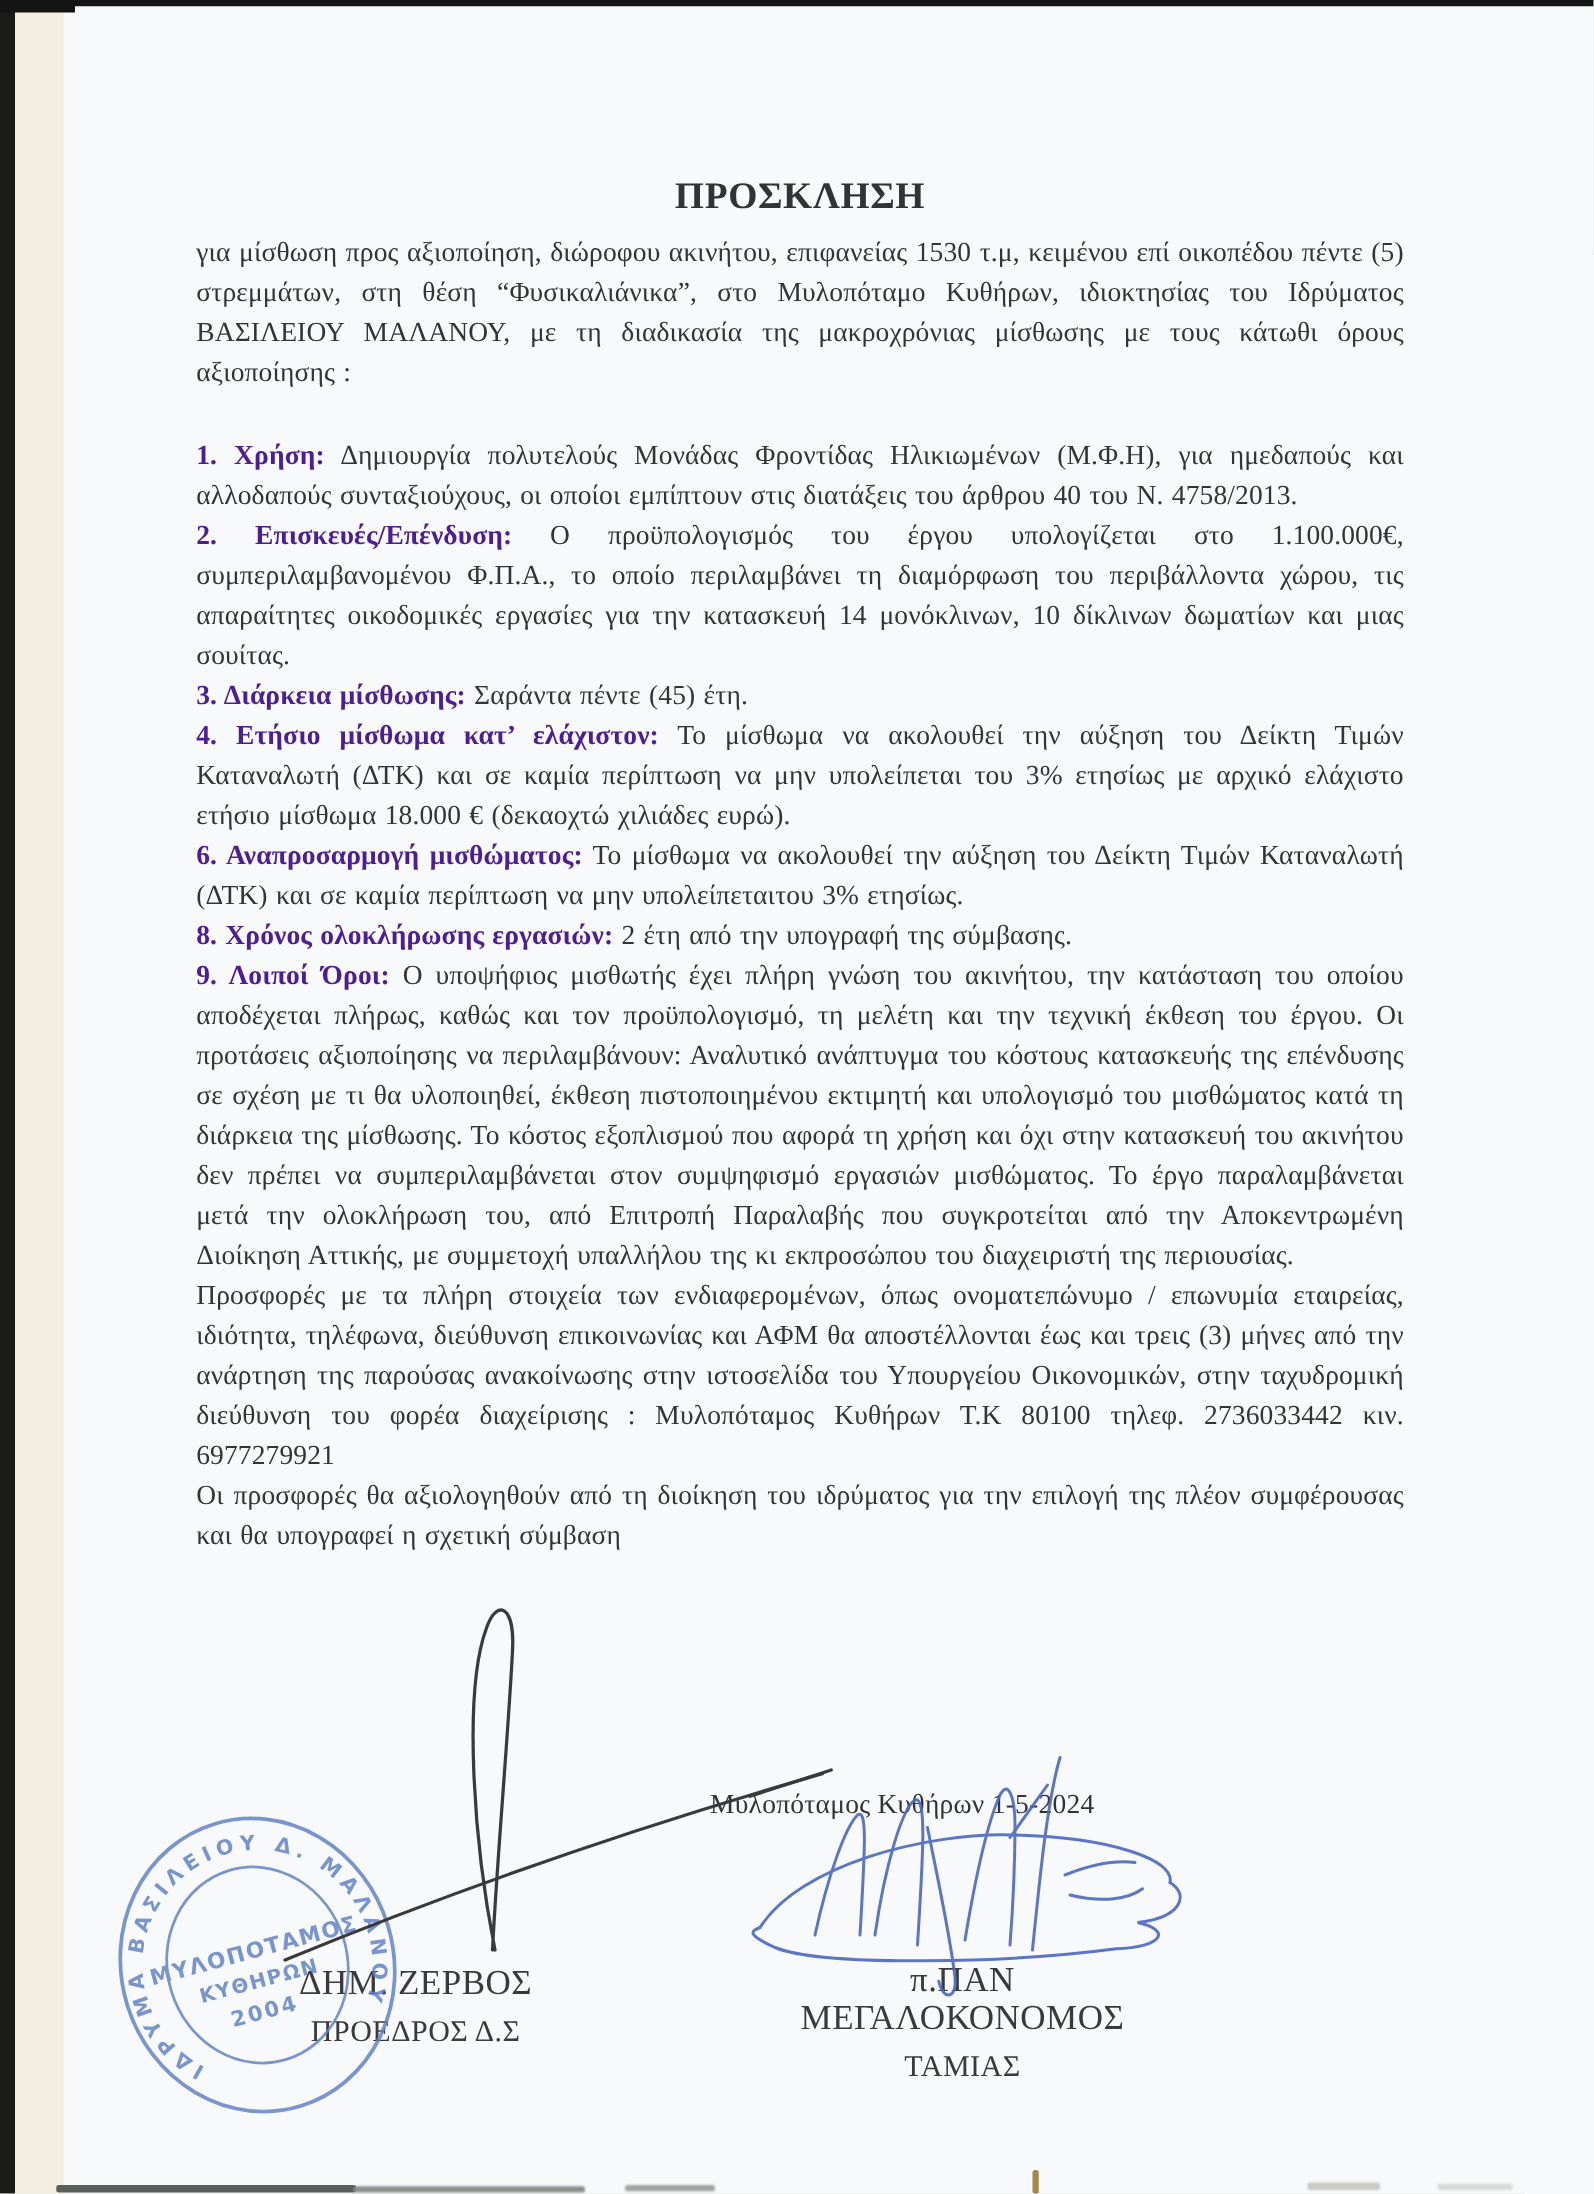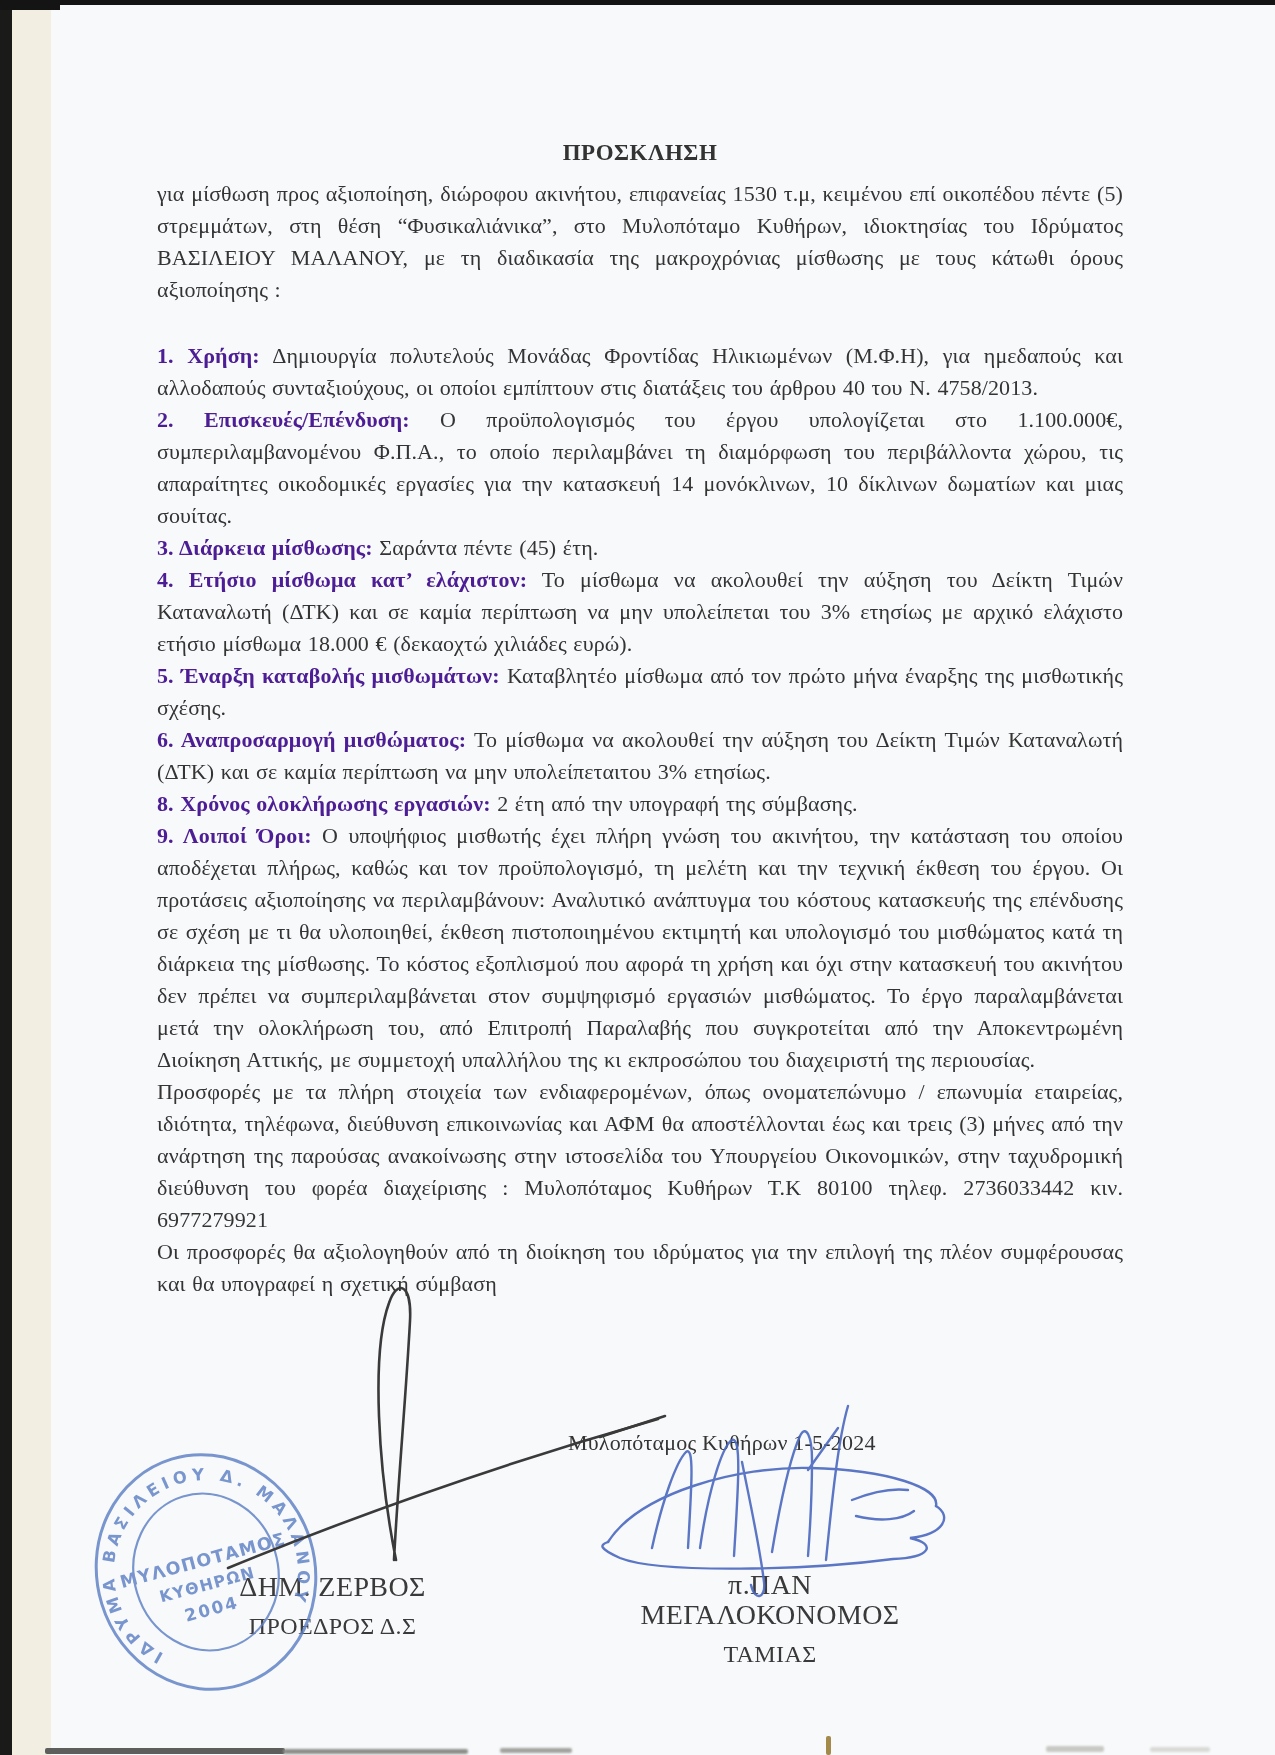--- a/index.html
+++ b/index.html
@@ -20,21 +20,21 @@
   .smudge-3{left:500px;top:1748px;width:72px;height:5px;background:#a2a29e;filter:blur(1px);}
   .smudge-4{left:826px;top:1736px;width:5px;height:19px;background:#a3894a;filter:blur(.4px);}
   .smudge-5{left:1046px;top:1746px;width:58px;height:6px;background:#c8c8c4;filter:blur(1px);}
   .smudge-6{left:1150px;top:1747px;width:60px;height:5px;background:#d9d9d5;filter:blur(1px);}
 
   
   .content{
     position:absolute;left:157px;top:140px;width:966px;z-index:1;
   }
   .doc-title{
-    font-size:23px;font-weight:bold;text-align:center;
+    font-size:30px;font-weight:bold;text-align:center;
     letter-spacing:.5px;margin:0 0 12px 0;color:#333;
   }
   .content p{
     margin:0;font-size:22px;line-height:32px;
     text-align:justify;letter-spacing:.1px;word-spacing:1px;color:#343434;
   }
   p.intro{margin-bottom:34px;}
   .content b{color:#4c1d95;}
 
   
@@ -70,21 +70,20 @@
 
   <div class="content">
     <h1 class="doc-title">ΠΡΟΣΚΛΗΣΗ</h1>
 
     <p class="intro">για μίσθωση προς αξιοποίηση, διώροφου ακινήτου, επιφανείας 1530 τ.μ, κειμένου επί οικοπέδου πέντε (5) στρεμμάτων, στη θέση “Φυσικαλιάνικα”, στο Μυλοπόταμο Κυθήρων, ιδιοκτησίας του Ιδρύματος ΒΑΣΙΛΕΙΟΥ ΜΑΛΑΝΟΥ, με τη διαδικασία της μακροχρόνιας μίσθωσης με τους κάτωθι όρους αξιοποίησης :</p>
 
     <p><b>1. Χρήση:</b> <span>Δημιουργία πολυτελούς Μονάδας Φροντίδας Ηλικιωμένων (Μ.Φ.Η), για ημεδαπούς και αλλοδαπούς συνταξιούχους, οι οποίοι εμπίπτουν στις διατάξεις του άρθρου 40 του Ν. 4758/2013.</span></p>
     <p><b>2. Επισκευές/Επένδυση:</b> <span>Ο προϋπολογισμός του έργου υπολογίζεται στο 1.100.000€, συμπεριλαμβανομένου Φ.Π.Α., το οποίο περιλαμβάνει τη διαμόρφωση του περιβάλλοντα χώρου, τις απαραίτητες οικοδομικές εργασίες για την κατασκευή 14 μονόκλινων, 10 δίκλινων δωματίων και μιας σουίτας.</span></p>
     <p><b>3. Διάρκεια μίσθωσης:</b> <span>Σαράντα πέντε (45) έτη.</span></p>
     <p><b>4. Ετήσιο μίσθωμα κατ’ ελάχιστον:</b> <span>Το μίσθωμα να ακολουθεί την αύξηση του Δείκτη Τιμών Καταναλωτή (ΔΤΚ) και σε καμία περίπτωση να μην υπολείπεται του 3% ετησίως με αρχικό ελάχιστο ετήσιο μίσθωμα 18.000 € (δεκαοχτώ χιλιάδες ευρώ).</span></p>
-    <p><b>5. Έναρξη καταβολής μισθωμάτων:</b> <span>Καταβλητέο μίσθωμα από τον πρώτο μήνα έναρξης της μισθωτικής σχέσης.</span></p>
     <p><b>6. Αναπροσαρμογή μισθώματος:</b> <span>Το μίσθωμα να ακολουθεί την αύξηση του Δείκτη Τιμών Καταναλωτή (ΔΤΚ) και σε καμία περίπτωση να μην υπολείπεταιτου 3% ετησίως.</span></p>
     <p><b>8. Χρόνος ολοκλήρωσης εργασιών:</b> <span>2 έτη από την υπογραφή της σύμβασης.</span></p>
     <p><b>9. Λοιποί Όροι:</b> <span>Ο υποψήφιος μισθωτής έχει πλήρη γνώση του ακινήτου, την κατάσταση του οποίου αποδέχεται πλήρως, καθώς και τον προϋπολογισμό, τη μελέτη και την τεχνική έκθεση του έργου. Οι προτάσεις αξιοποίησης να περιλαμβάνουν: Αναλυτικό ανάπτυγμα του κόστους κατασκευής της επένδυσης σε σχέση με τι θα υλοποιηθεί, έκθεση πιστοποιημένου εκτιμητή και υπολογισμό του μισθώματος κατά τη διάρκεια της μίσθωσης. Το κόστος εξοπλισμού που αφορά τη χρήση και όχι στην κατασκευή του ακινήτου δεν πρέπει να συμπεριλαμβάνεται στον συμψηφισμό εργασιών μισθώματος. Το έργο παραλαμβάνεται μετά την ολοκλήρωση του, από Επιτροπή Παραλαβής που συγκροτείται από την Αποκεντρωμένη Διοίκηση Αττικής, με συμμετοχή υπαλλήλου της κι εκπροσώπου του διαχειριστή της περιουσίας.</span></p>
 
     <p>Προσφορές με τα πλήρη στοιχεία των ενδιαφερομένων, όπως ονοματεπώνυμο / επωνυμία εταιρείας, ιδιότητα, τηλέφωνα, διεύθυνση επικοινωνίας και ΑΦΜ θα αποστέλλονται έως και τρεις (3) μήνες από την ανάρτηση της παρούσας ανακοίνωσης στην ιστοσελίδα του Υπουργείου Οικονομικών, στην ταχυδρομική διεύθυνση του φορέα διαχείρισης : Μυλοπόταμος Κυθήρων Τ.Κ 80100 τηλεφ. 2736033442 κιν. 6977279921</p>
     <p>Οι προσφορές θα αξιολογηθούν από τη διοίκηση του ιδρύματος για την επιλογή της πλέον συμφέρουσας και θα υπογραφεί η σχετική σύμβαση</p>
   </div>
 
   <div class="sign-zone">
     <div class="date-line">Μυλοπόταμος Κυθήρων 1-5-2024</div>

